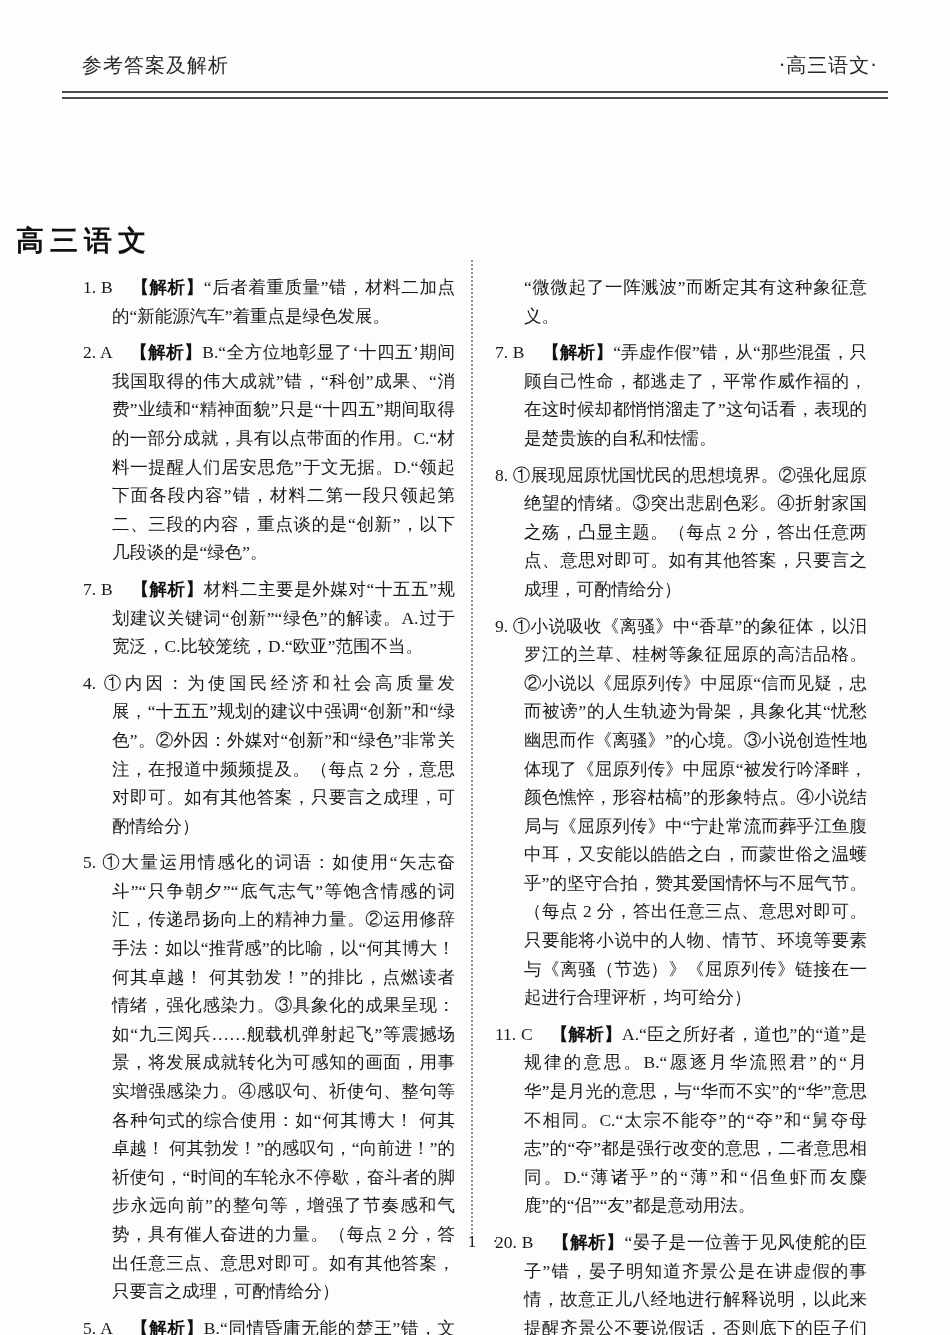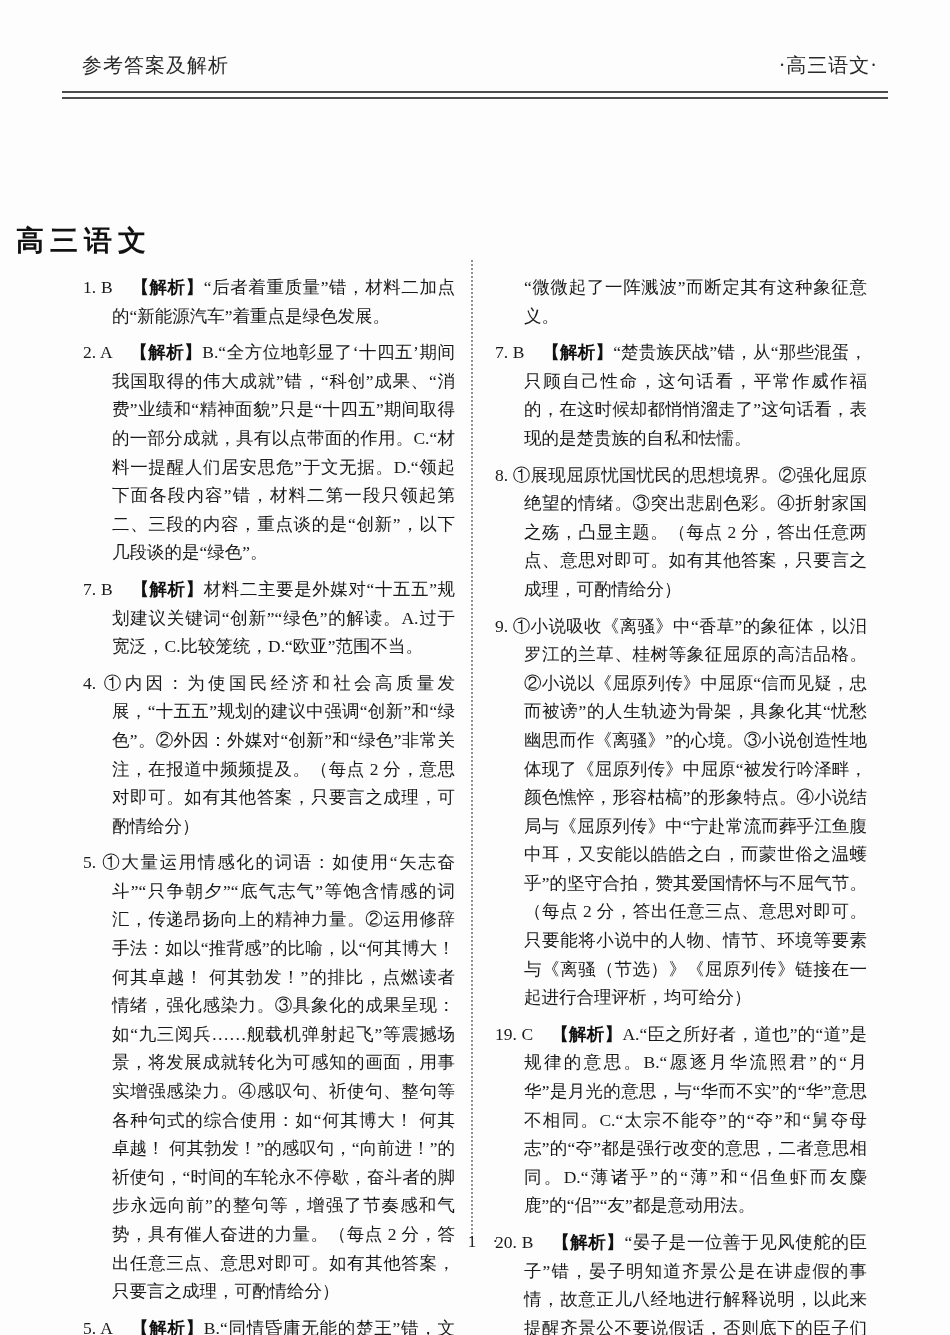--- a/index.html
+++ b/index.html
@@ -91,32 +91,32 @@
         </div>
         <div class="item">
           <p class="para hang"><span>5. A　</span><span class="em">【解析】</span><span>B.“同情昏庸无能的楚王”错，文中屈原对“糊涂的楚王”是无奈与痛心。C.“凸显了屈原悔恨交加的心理”错，应是“其忧国之重的内心写照”。D.“象征着屈原之死对楚国影响之小”错，不能根据</span></p>
         </div>
       </div>
     <div class="col">
         <div class="item">
           <p class="para flush"><span>“微微起了一阵溅波”而断定其有这种象征意义。</span></p>
         </div>
         <div class="item">
-          <p class="para hang"><span>7. B　</span><span class="em">【解析】</span><span>“楚贵族厌战”错，从“那些混蛋，只顾自己性命，这句话看，平常作威作福的，在这时候却都悄悄溜走了”这句话看，表现的是楚贵族的自私和怯懦。</span></p>
+          <p class="para hang"><span>7. B　</span><span class="em">【解析】</span><span>“弄虚作假”错，从“那些混蛋，只顾自己性命，都逃走了，平常作威作福的，在这时候却都悄悄溜走了”这句话看，表现的是楚贵族的自私和怯懦。</span></p>
         </div>
         <div class="item">
           <p class="para hang"><span>8. ①展现屈原忧国忧民的思想境界。②强化屈原绝望的情绪。③突出悲剧色彩。④折射家国之殇，凸显主题。（每点 2 分，答出任意两点、意思对即可。如有其他答案，只要言之成理，可酌情给分）</span></p>
         </div>
         <div class="item">
           <p class="para hang"><span>9. ①小说吸收《离骚》中“香草”的象征体，以汨罗江的兰草、桂树等象征屈原的高洁品格。②小说以《屈原列传》中屈原“信而见疑，忠而被谤”的人生轨迹为骨架，具象化其“忧愁幽思而作《离骚》”的心境。③小说创造性地体现了《屈原列传》中屈原“被发行吟泽畔，颜色憔悴，形容枯槁”的形象特点。④小说结局与《屈原列传》中“宁赴常流而葬乎江鱼腹中耳，又安能以皓皓之白，而蒙世俗之温蠖乎”的坚守合拍，赞其爱国情怀与不屈气节。（每点 2 分，答出任意三点、意思对即可。只要能将小说中的人物、情节、环境等要素与《离骚（节选）》《屈原列传》链接在一起进行合理评析，均可给分）</span></p>
         </div>
         <div class="item">
         </div>
         <div class="item">
-          <p class="para hang"><span>19. C　</span><span class="em">【解析】</span><span>A.“臣之所好者，道也”的“道”是规律的意思。B.“愿逐月华流照君”的“月华”是月光的意思，与“华而不实”的“华”意思不相同。C.“太宗不能夺”的“夺”和“舅夺母志”的“夺”都是强行改变的意思，二者意思相同。D.“薄诸乎”的“薄”和“侣鱼虾而友麋鹿”的“侣”“友”都是意动用法。</span></p>
+          <p class="para hang"><span>11. C　</span><span class="em">【解析】</span><span>A.“臣之所好者，道也”的“道”是规律的意思。B.“愿逐月华流照君”的“月华”是月光的意思，与“华而不实”的“华”意思不相同。C.“太宗不能夺”的“夺”和“舅夺母志”的“夺”都是强行改变的意思，二者意思相同。D.“薄诸乎”的“薄”和“侣鱼虾而友麋鹿”的“侣”“友”都是意动用法。</span></p>
         </div>
         <div class="item">
           <p class="para hang"><span>20. B　</span><span class="em">【解析】</span><span>“晏子是一位善于见风使舵的臣子”错，晏子明知道齐景公是在讲虚假的事情，故意正儿八经地进行解释说明，以此来提醒齐景公不要说假话，否则底下的臣子们就会投其所好，弄虚作假，欺上</span></p>
         </div>
       </div>
   </div>
   <div class="col-divider"></div>
 
   <div class="page-num">· 1 ·</div>
 

